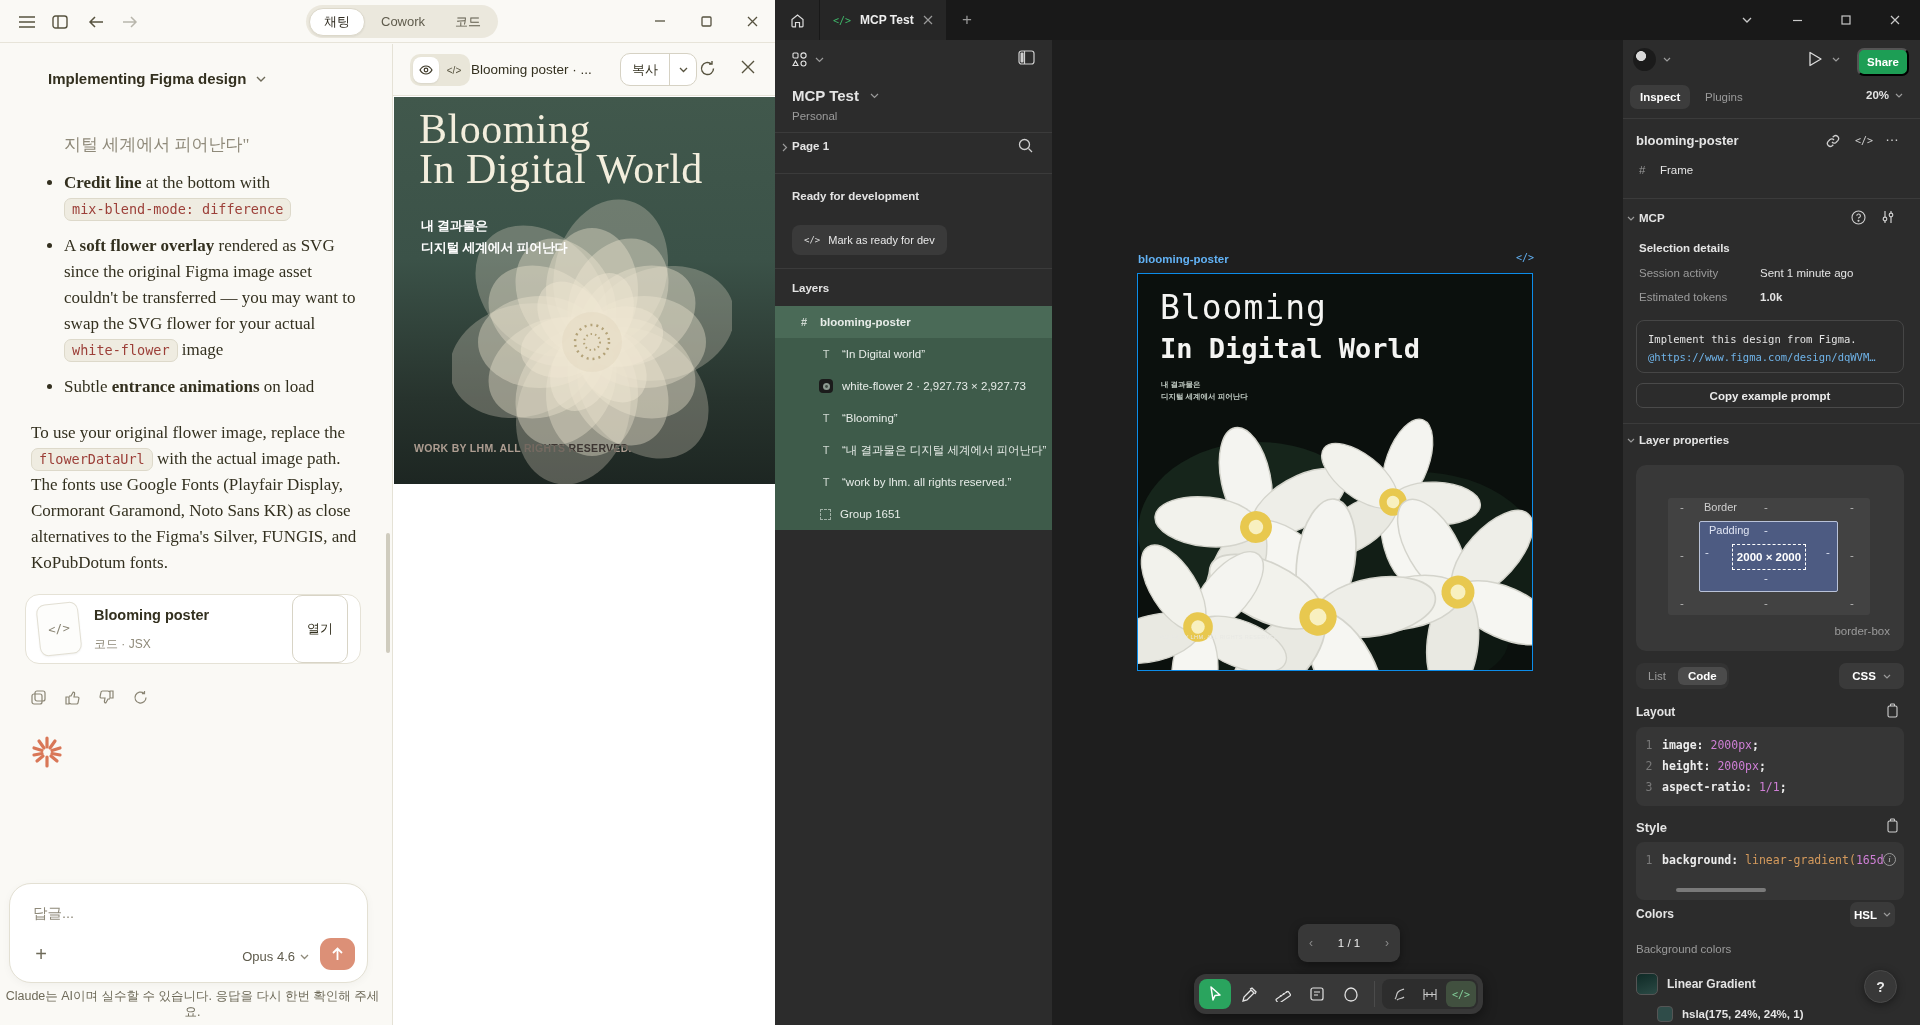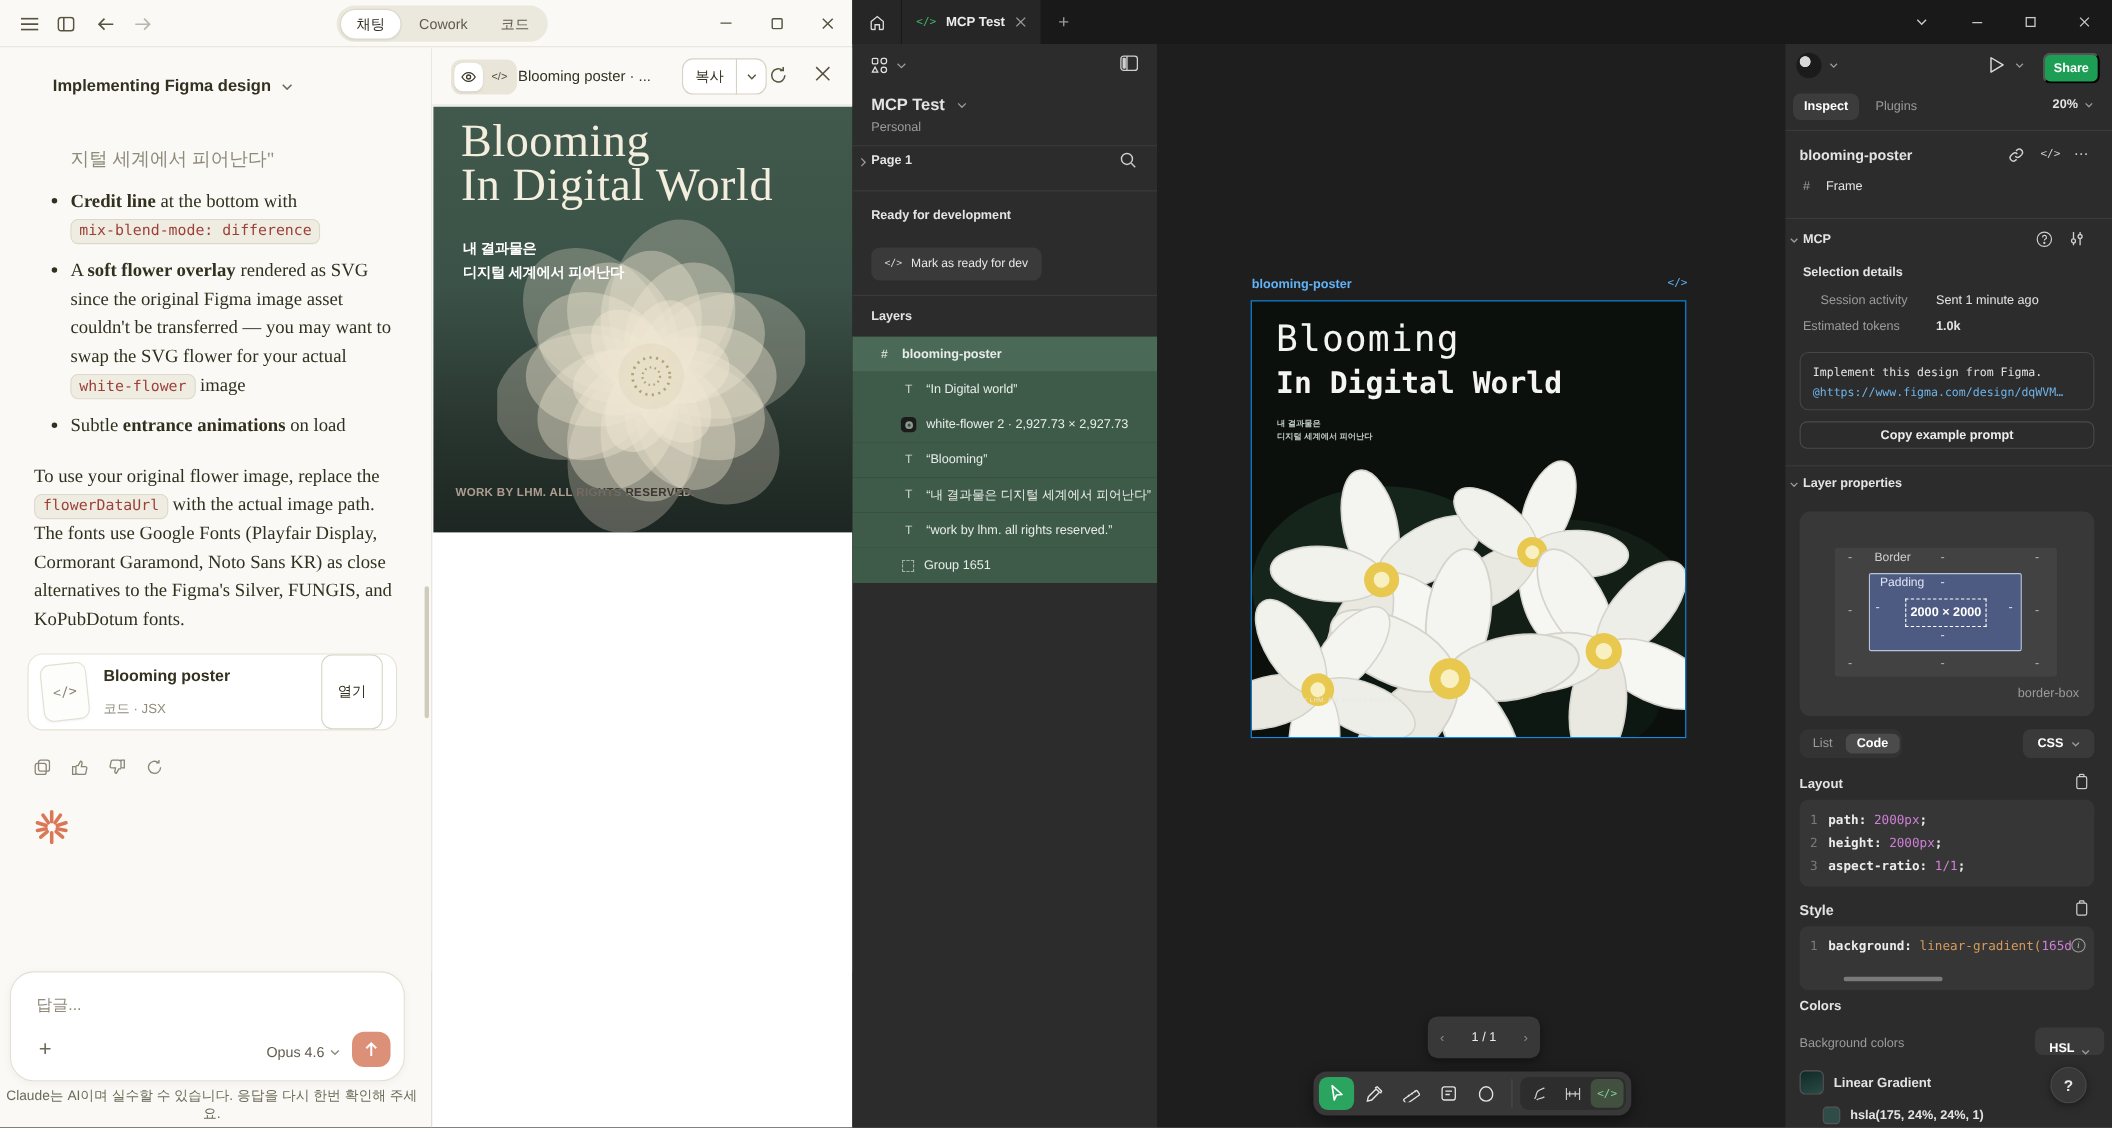--- a/index.html
+++ b/index.html
@@ -122,21 +122,21 @@
   .seg{padding:3px 10px;border-radius:6px;color:#9b9b9b;cursor:pointer}
   .seg.act{background:#4b4b4b;color:#fff;font-weight:700}
   .css-dd{position:absolute;left:216px;top:623px;width:65px;height:26px;background:#3a3a3a;border-radius:7px;display:flex;align-items:center;justify-content:center;gap:7px;color:#fff;font-weight:700;cursor:pointer}
   .codebox{position:absolute;left:13px;width:268px;background:#363636;border-radius:8px;font-family:"DejaVu Sans Mono",monospace;font-size:11.5px;line-height:21px;padding:8px 0;overflow:hidden}
   .cline{display:flex;white-space:nowrap}
   .cnum{width:26px;text-align:center;color:#7a7a7a;flex:none}
   .prop{color:#ececec;font-weight:700}
   .val{color:#cf7fd6}
   .fn{color:#d49a5c}
   .sb-track{position:absolute;left:40px;top:46px;width:90px;height:4px;background:#7a7a7a;border-radius:2px}
-  .hsl-dd{position:absolute;left:227px;top:894px;width:63px;height:25px;background:#3a3a3a;border-radius:7px;display:flex;align-items:flex-end;justify-content:center;gap:6px;color:#fff;font-weight:700;cursor:pointer}
+  .hsl-dd{position:absolute;left:227px;top:862px;width:45px;height:25px;background:#3a3a3a;border-radius:7px;display:flex;align-items:center;justify-content:center;gap:6px;color:#fff;font-weight:700;cursor:pointer}
   .swatch-lg{position:absolute;left:13px;top:933px;width:22px;height:22px;border-radius:5px;border:1px solid #555;background:linear-gradient(160deg,#0f2a26,#2b4a45)}
   .swatch-sm{position:absolute;left:34px;top:966px;width:16px;height:16px;border-radius:4px;border:1px solid #555;background:hsla(175,24%,24%,1)}
   .help-fab{position:absolute;left:241px;top:930px;width:33px;height:33px;border-radius:50%;background:#383838;border:1px solid #4a4a4a;box-shadow:0 2px 8px rgba(0,0,0,.4);display:flex;align-items:center;justify-content:center;color:#e8e8e8;font-size:14px;font-weight:700;cursor:pointer}
   .info-ic{width:13px;height:13px;border:1px solid #9a9a9a;border-radius:50%;color:#bbb;font-size:9px;display:flex;align-items:center;justify-content:center;font-family:"Liberation Serif",serif;font-style:italic}
 </style>
 </head>
 <body>
 
 <section id="claude" class="abs">
 
@@ -622,21 +622,21 @@
         </svg>
     </span>
     <span class="rp" style="left:258px;top:170px">
       <svg width="14" height="14" viewBox="0 0 14 14" stroke="#cfcfcf" stroke-width="1.2" fill="none">
           <path d="M4 1v12M10 1v12"></path>
           <circle cx="4" cy="9" r="1.8" fill="#2c2c2c"></circle>
           <circle cx="10" cy="5" r="1.8" fill="#2c2c2c"></circle>
         </svg>
     </span>
     <span class="rp" style="left:16px;top:202px;font-weight:700">Selection details</span>
-    <span class="rp grey" style="left:32px;top:227px">Session activity</span>
+    <span class="rp grey" style="left:16px;top:227px">Session activity</span>
     <span class="rp" style="left:137px;top:227px">Sent 1 minute ago</span>
     <span class="rp grey" style="left:16px;top:251px">Estimated tokens</span>
     <span class="rp" style="left:137px;top:251px;font-weight:700">1.0k</span>
 
     <div class="prompt-box">
       <div>Implement this design from Figma.</div>
       <div class="lnk">@https://www.figma.com/design/dqWVM…</div>
     </div>
     <div class="copy-btn">Copy example prompt</div>
     <div class="rp-div" style="top:383px"></div>
@@ -685,21 +685,21 @@
     <span class="rp" style="left:13px;top:665px;font-weight:700;font-size:12px">Layout</span>
     <span class="rp" style="left:263px;top:663px">
       <svg width="13" height="15" viewBox="0 0 13 15" stroke="#cfcfcf" stroke-width="1.1" fill="none">
           <rect x="2" y="3" width="9" height="11" rx="1.5"></rect>
           <path d="M4.5 3V1.8A.8.8 0 0 1 5.3 1h2.4a.8.8 0 0 1 .8.8V3"></path>
         </svg>
     </span>
     <div class="codebox" style="top:687px">
       <div class="cline">
           <span class="cnum">1</span>
-          <span><span class="prop">path: </span><span class="val">2000px</span><span class="prop">;</span></span>
+          <span><span class="prop">image: </span><span class="val">2000px</span><span class="prop">;</span></span>
         </div>
       <div class="cline">
           <span class="cnum">2</span>
           <span><span class="prop">height: </span><span class="val">2000px</span><span class="prop">;</span></span>
         </div>
       <div class="cline">
           <span class="cnum">3</span>
           <span><span class="prop">aspect-ratio: </span><span class="val">1/1</span><span class="prop">;</span></span>
         </div>
     </div>

